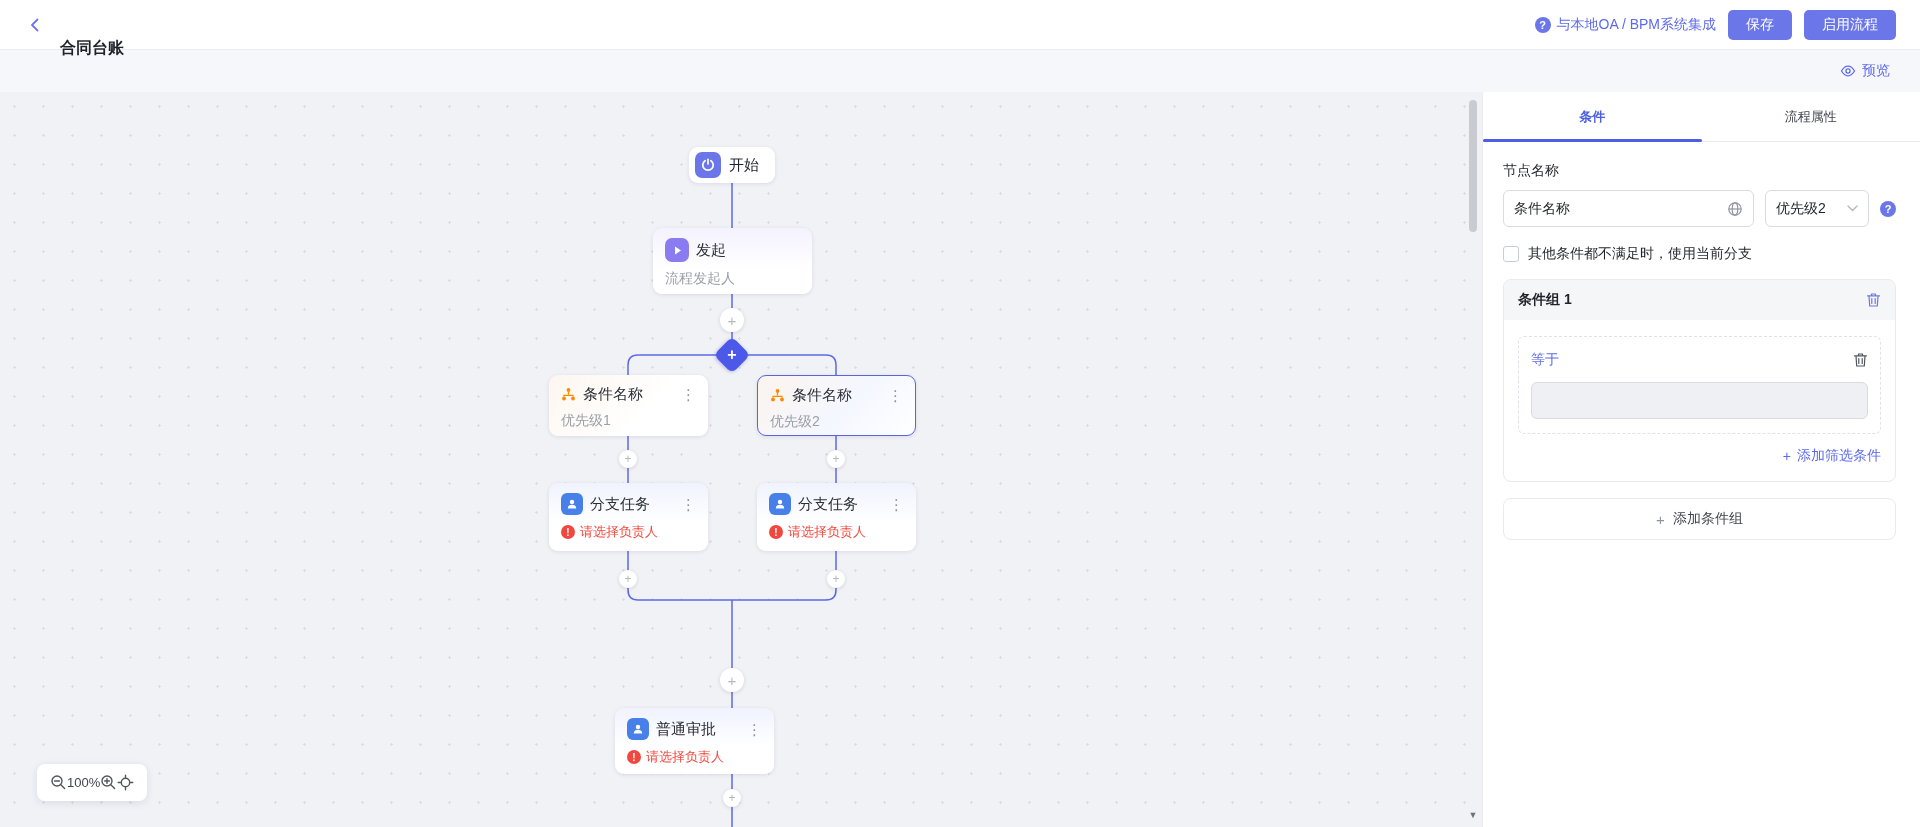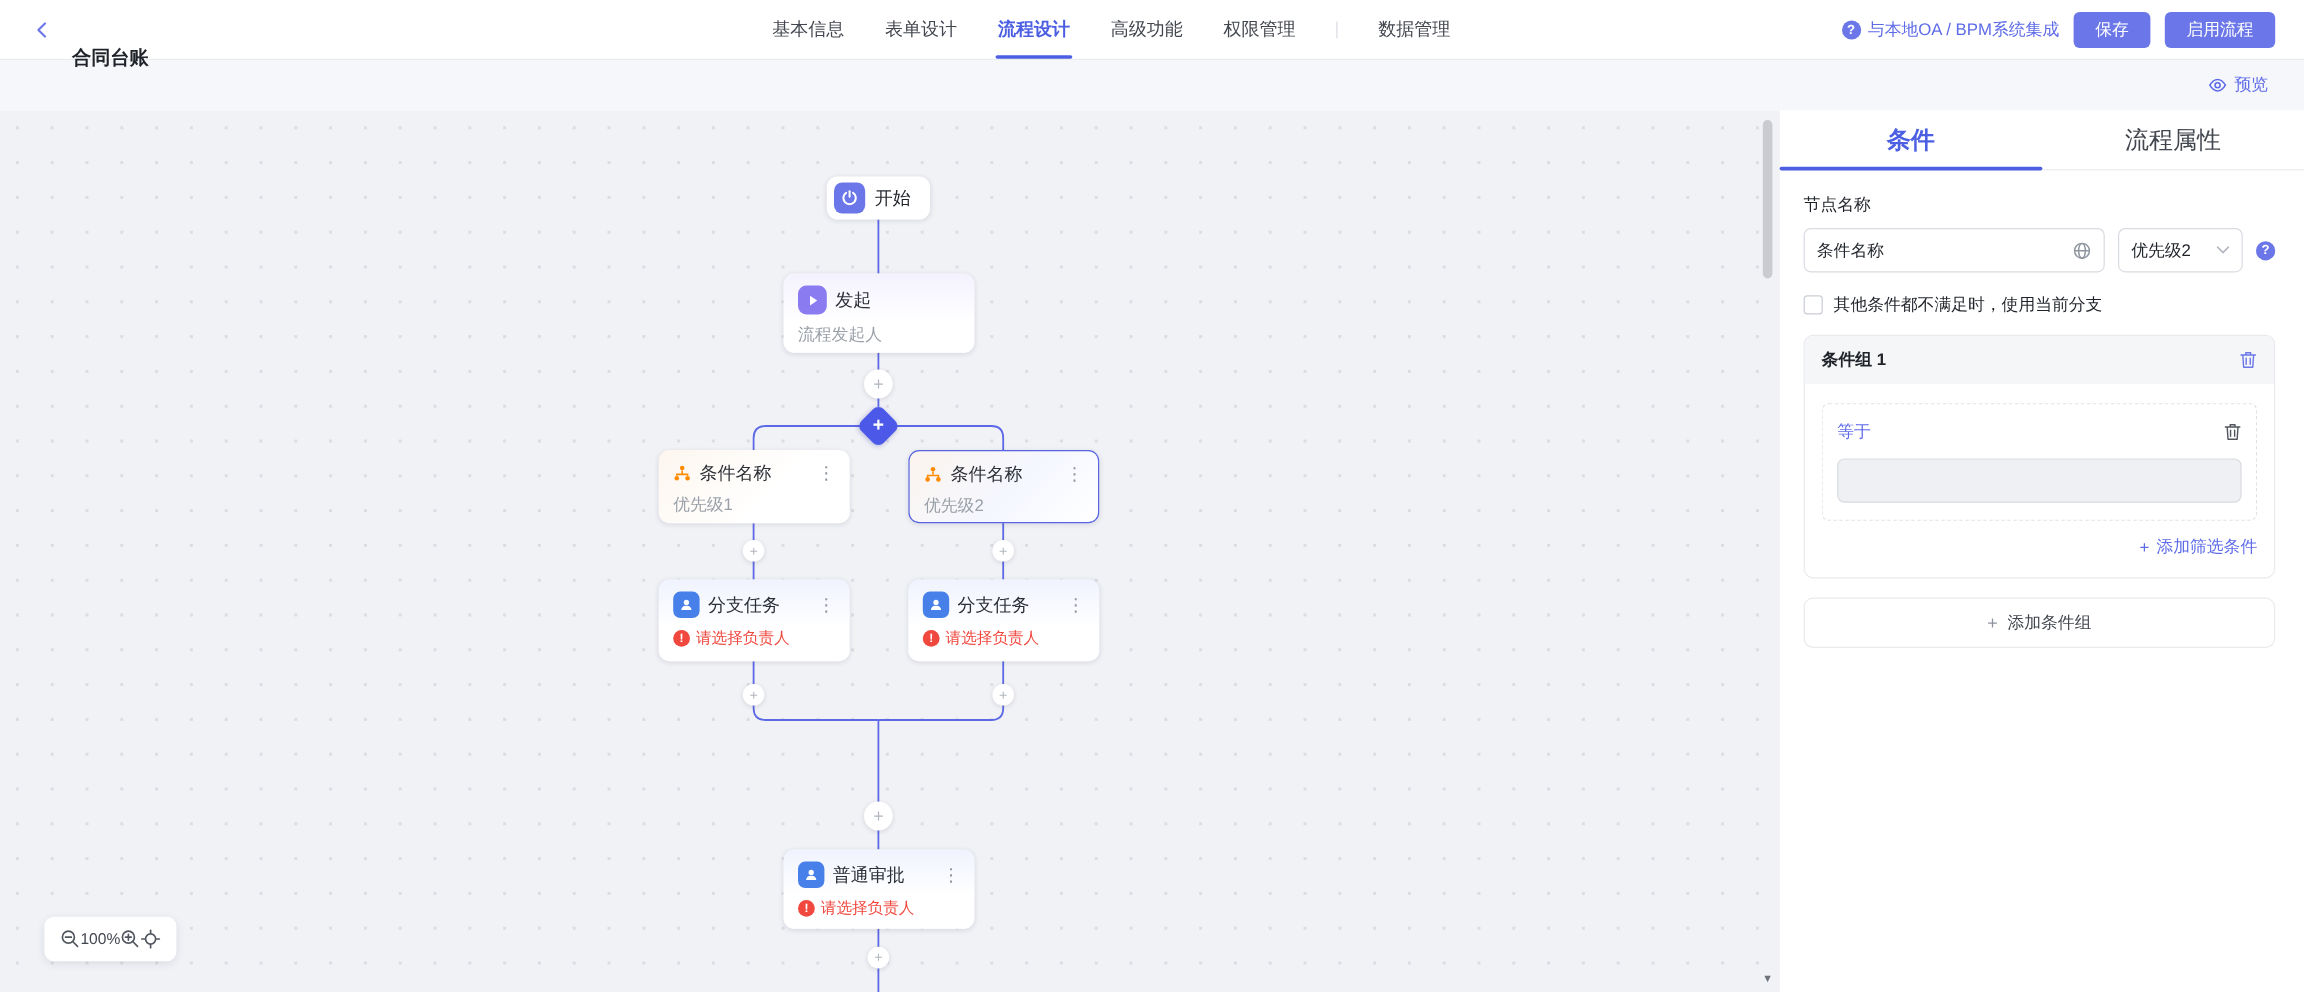--- a/index.html
+++ b/index.html
@@ -58,21 +58,21 @@
     font-size:13px; color:#f0483e; }
   .errdot { width:14px; height:14px; border-radius:50%; background:#f0483e; color:#fff;
     font-size:10px; font-weight:700; display:flex; align-items:center; justify-content:center; flex:none; }
 
   .n-init { left:653px; top:136px; height:66px; background:linear-gradient(180deg,#f4f2fe,#ffffff 62%); }
   .n-cond1 { left:549px; top:283px; height:61px; background:linear-gradient(135deg,#fdf6ef,#ffffff 60%); }
   .n-cond2 { left:757px; top:283px; height:61px; border:1px solid #5765e0;
     background:linear-gradient(135deg,#fbf4ee,#f5f7ff 55%,#ffffff); }
   .n-task1 { left:549px; top:391px; height:68px; background:linear-gradient(180deg,#f0f3fe,#ffffff 58%); }
   .n-task2 { left:757px; top:391px; height:68px; background:linear-gradient(180deg,#f0f3fe,#ffffff 58%); }
-  .n-appr  { left:653px; top:616px; height:66px; background:linear-gradient(180deg,#f0f3fe,#ffffff 58%); }
+  .n-appr  { left:615px; top:616px; height:66px; background:linear-gradient(180deg,#f0f3fe,#ffffff 58%); }
 
   .pluscircle { position:absolute; background:#fff; border-radius:50%;
     box-shadow:0 1px 4px rgba(30,34,60,.14); color:#b3b7be; display:flex; align-items:center;
     justify-content:center; cursor:pointer; }
   .pc-lg { width:24px; height:24px; font-size:15px; }
   .pc-sm { width:18px; height:18px; font-size:12px; }
   .diamond { position:absolute; left:716px; top:247px; width:32px; height:32px; cursor:pointer; }
   .diamond .shape { position:absolute; inset:3px; background:#4c59e8; border-radius:6px;
     transform:rotate(45deg); box-shadow:0 1px 4px rgba(40,50,160,.35); }
   .diamond .plus { position:absolute; inset:0; display:flex; align-items:center;
@@ -89,21 +89,21 @@
   .vscroll { position:absolute; right:2px; top:4px; bottom:4px; width:14px; }
   .vthumb { position:absolute; left:3px; top:4px; width:8px; height:132px; border-radius:4px;
     background:#c9cbd1; cursor:pointer; }
   .varrow { position:absolute; left:0; bottom:0; width:14px; height:16px; color:#6e737b;
     font-size:9px; display:flex; align-items:center; justify-content:center; cursor:pointer; }
 
   
   .panel { width:438px; height:735px; background:#fff; border-left:1px solid #ebecf0;
     display:flex; flex-direction:column; }
   .ptabs { position:relative; display:flex; height:50px; border-bottom:1px solid #ebecf0; flex:none; }
-  .ptab { width:50%; display:flex; align-items:center; justify-content:center; font-size:20px;
+  .ptab { width:50%; display:flex; align-items:center; justify-content:center; font-size:13px;
     color:#42464e; cursor:pointer; position:relative; }
   .ptab.active { color:#4c5fe2; font-weight:700; }
   .ptab.active::after { content:""; position:absolute; left:0; right:0; bottom:-1px; height:3px;
     background:#4c5fe2; border-radius:2px; }
   .pbody { padding:20px 24px 0 20px; }
   .plabel { font-size:14px; color:#1f2329; margin-bottom:10px; }
   .namerow { display:flex; align-items:center; gap:11px; }
   .tinput { flex:1; height:37px; border:1px solid #d8dbe0; border-radius:6px; display:flex;
     align-items:center; padding:0 10px; gap:8px; background:#fff; cursor:text; }
   .tinput .val { flex:1; font-size:14px; color:#1f2329; }
@@ -141,29 +141,20 @@
 <body>
 
 <div class="hdr">
   <div class="hdr-left">
     <span class="back">
       <svg width="16" height="16" viewBox="0 0 16 16">
           <path d="M10.5 2.5 L5 8 L10.5 13.5" fill="none" stroke="#6b77e8" stroke-width="1.8" stroke-linecap="round" stroke-linejoin="round"></path>
         </svg>
     </span>
     <span class="hdr-title">合同台账</span>
-  </div>
-  <div class="hdr-tabs">
-    <div class="htab">基本信息</div>
-    <div class="htab">表单设计</div>
-    <div class="htab active">流程设计</div>
-    <div class="htab">高级功能</div>
-    <div class="htab">权限管理</div>
-    <span class="htab-div"></span>
-    <div class="htab">数据管理</div>
   </div>
   <div class="hdr-right">
     <span class="integration">
       <span class="qmark">?</span>
       <span>与本地OA / BPM系统集成</span>
     </span>
     <button class="btn">保存</button>
     <button class="btn">启用流程</button>
   </div>
 </div>

